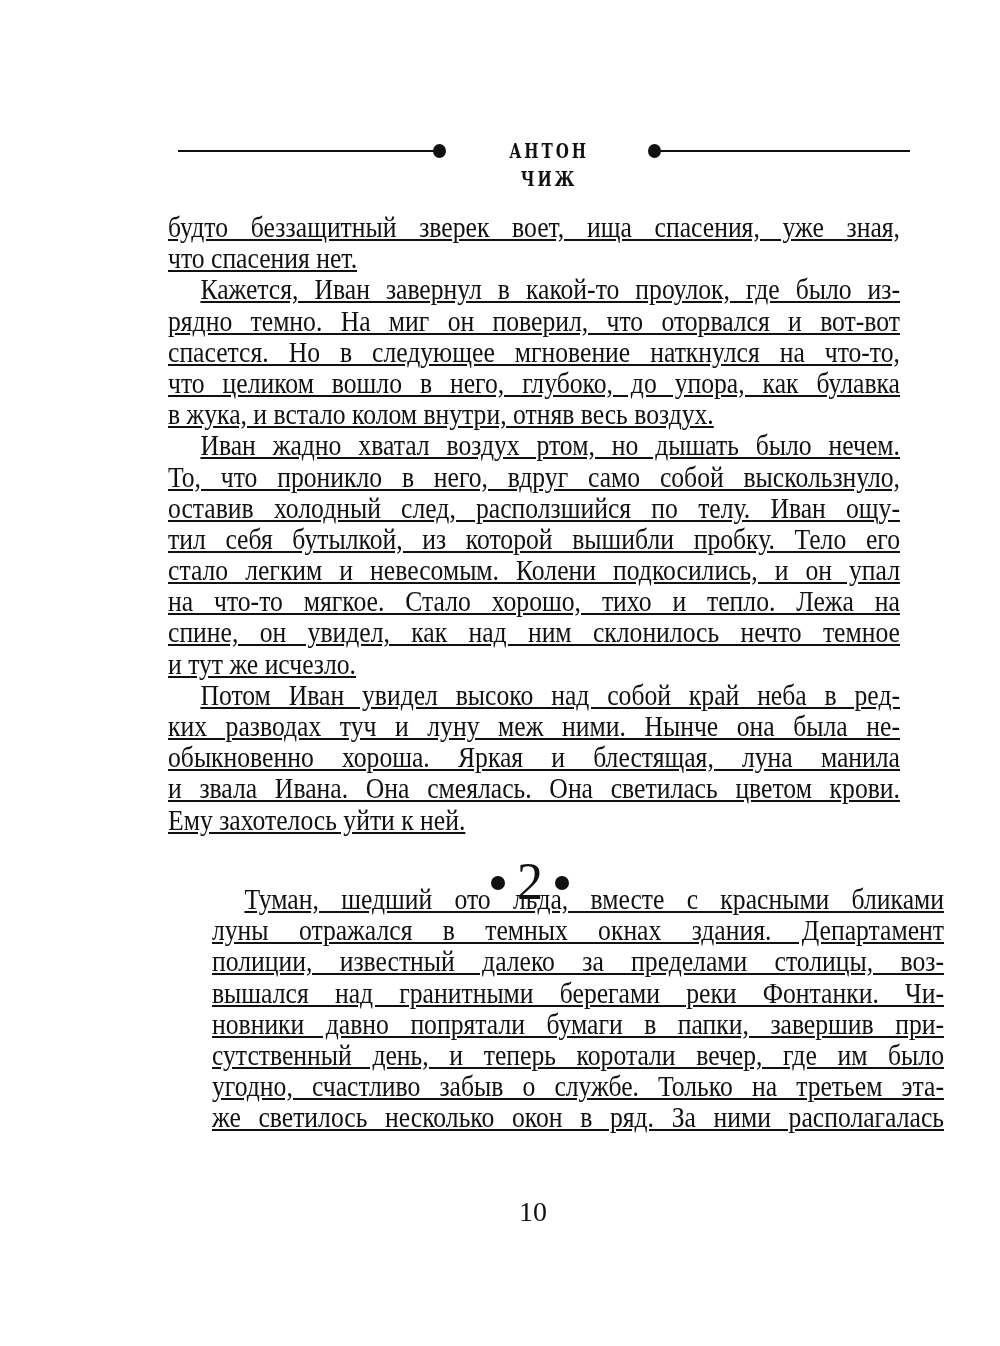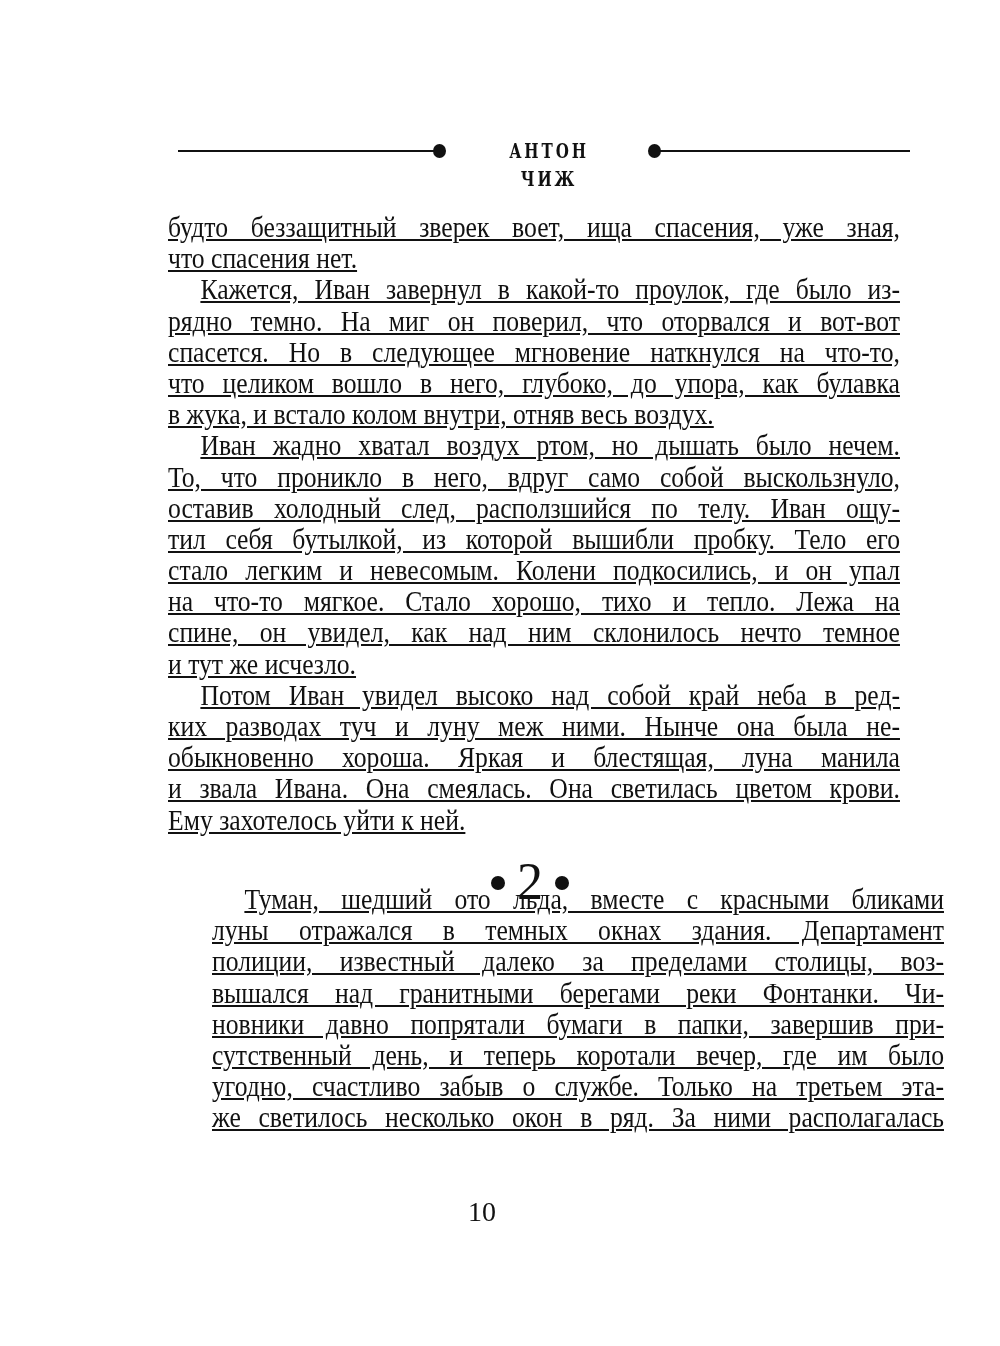--- a/index.html
+++ b/index.html
@@ -95,20 +95,21 @@
     vertical-align: middle;
     margin: 0 12px;
     position: relative;
     top: -4px;
   }
   .page-number {
     position: absolute;
     left: 468px;
     top: 1196px;
     width: 130px;
+    text-align: center;
     font-family: "Liberation Serif", serif;
     font-size: 28px;
     line-height: 32px;
   }
 </style>
 </head>
 <body>
 
 <div class="running-head">
   <div class="rule left"></div>

